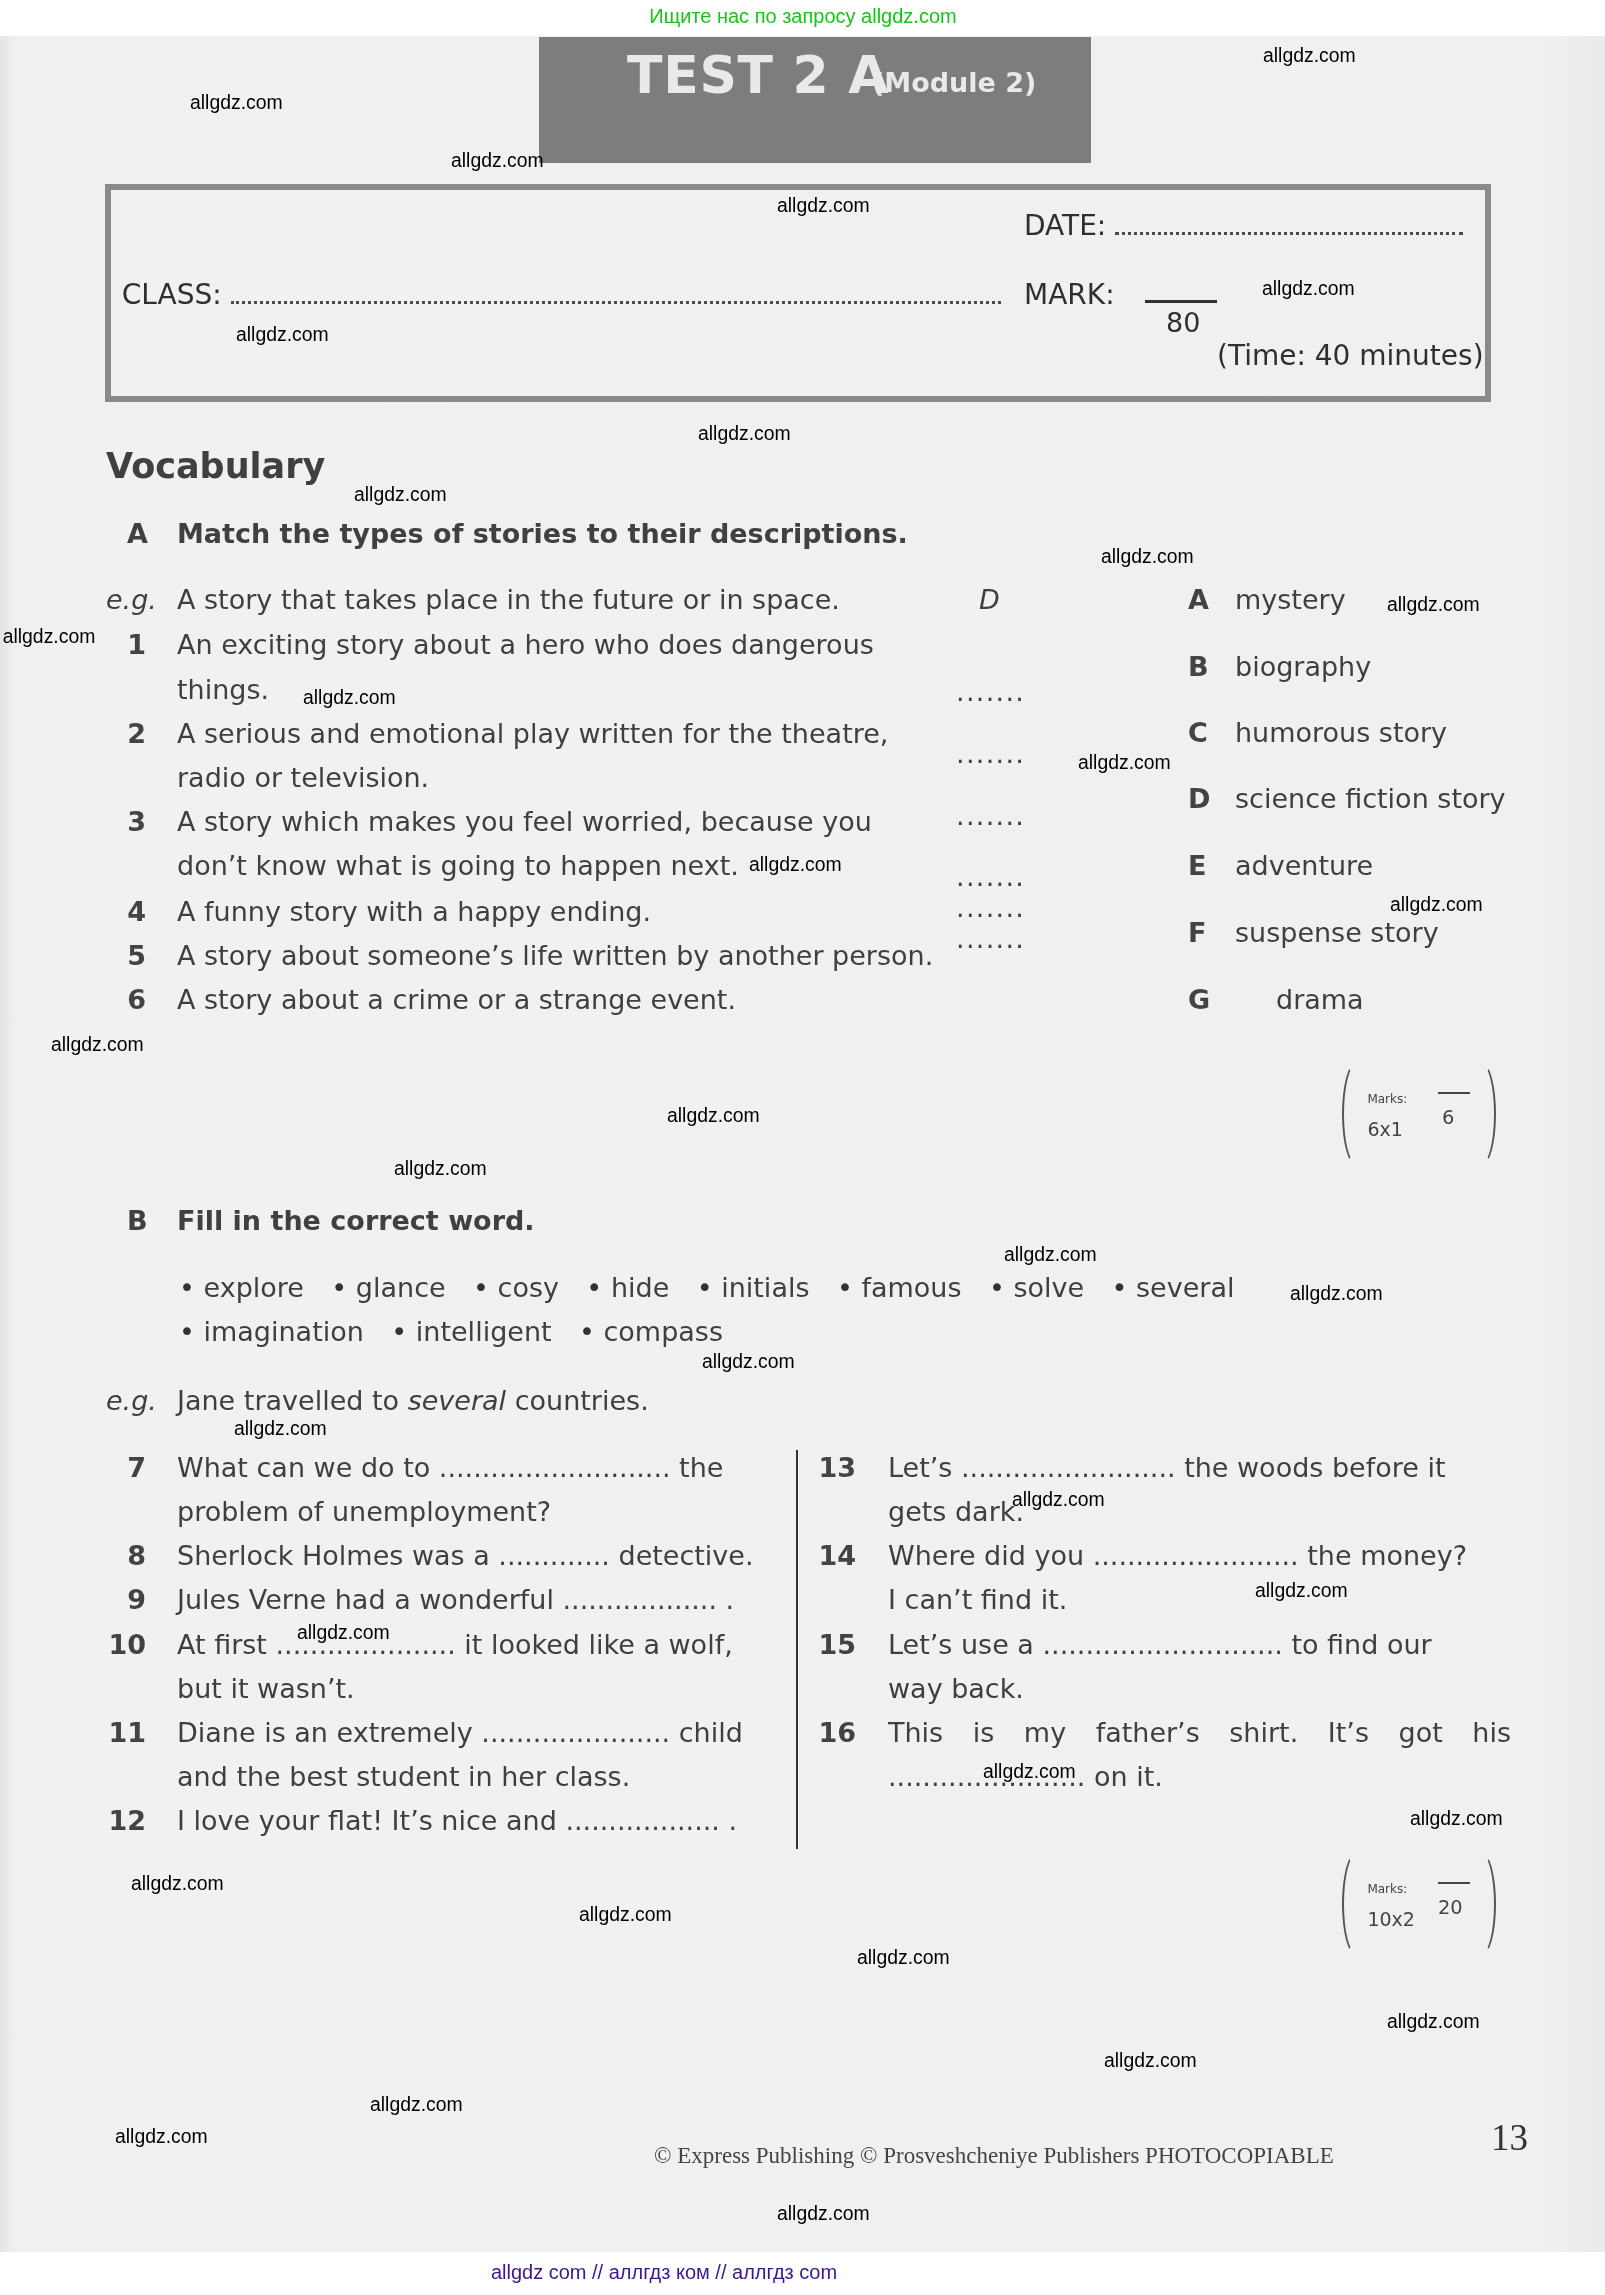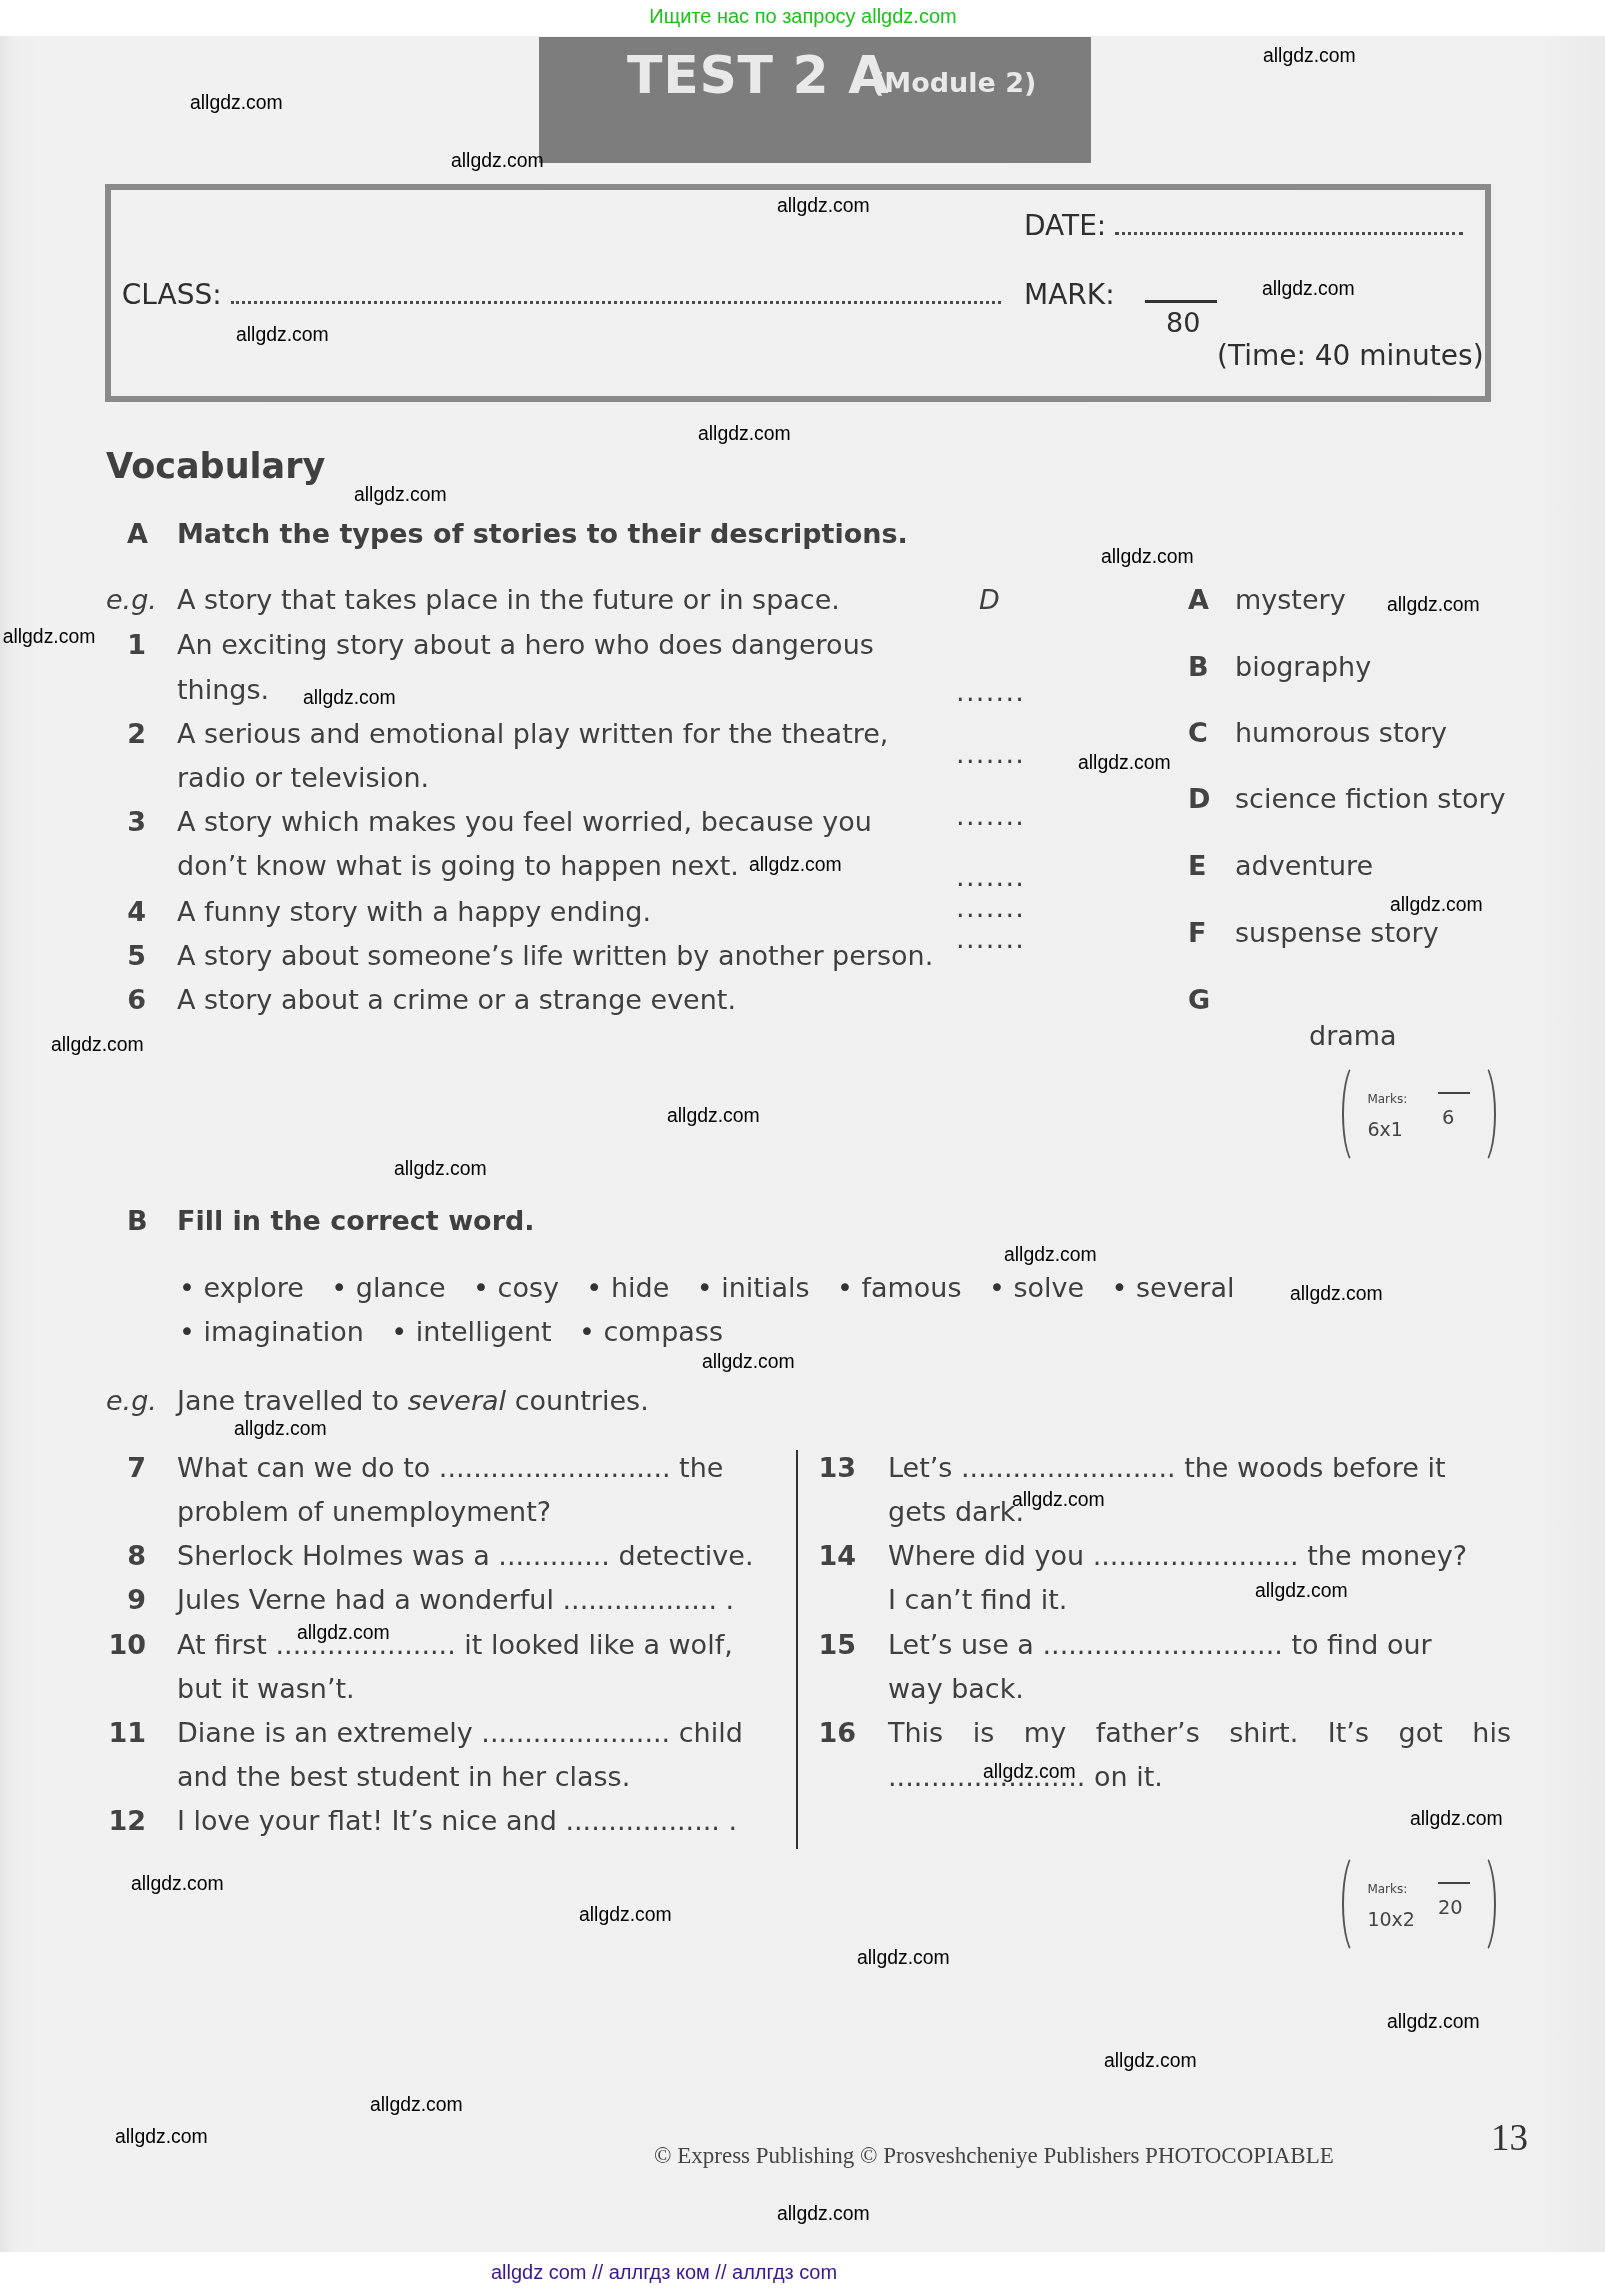--- a/index.html
+++ b/index.html
@@ -110,21 +110,21 @@
 <div class="abs opt-word" style="left:1235px; top:651px;">biography</div>
 <div class="abs opt-letter" style="left:1188px; top:717px;">C</div>
 <div class="abs opt-word" style="left:1235px; top:717px;">humorous story</div>
 <div class="abs opt-letter" style="left:1188px; top:783px;">D</div>
 <div class="abs opt-word" style="left:1235px; top:783px;">science fiction story</div>
 <div class="abs opt-letter" style="left:1188px; top:850px;">E</div>
 <div class="abs opt-word" style="left:1235px; top:850px;">adventure</div>
 <div class="abs opt-letter" style="left:1188px; top:917px;">F</div>
 <div class="abs opt-word" style="left:1235px; top:917px;">suspense story</div>
 <div class="abs opt-letter" style="left:1188px; top:984px;">G</div>
-<div class="abs opt-word" style="left:1309px; top:984px;margin-top:36px;">drama</div>
+<div class="abs opt-word" style="left:1276px; top:984px;">drama</div>
 
 <div class="abs marks" style="left:1342px; top:1062px;">
   <div class="paren-l"></div>
   <div class="lbl">Marks:</div>
   <div class="frac-line"></div>
   <div class="denom">6</div>
   <div class="mult">6x1</div>
   <div class="paren-r"></div>
 </div>
 

